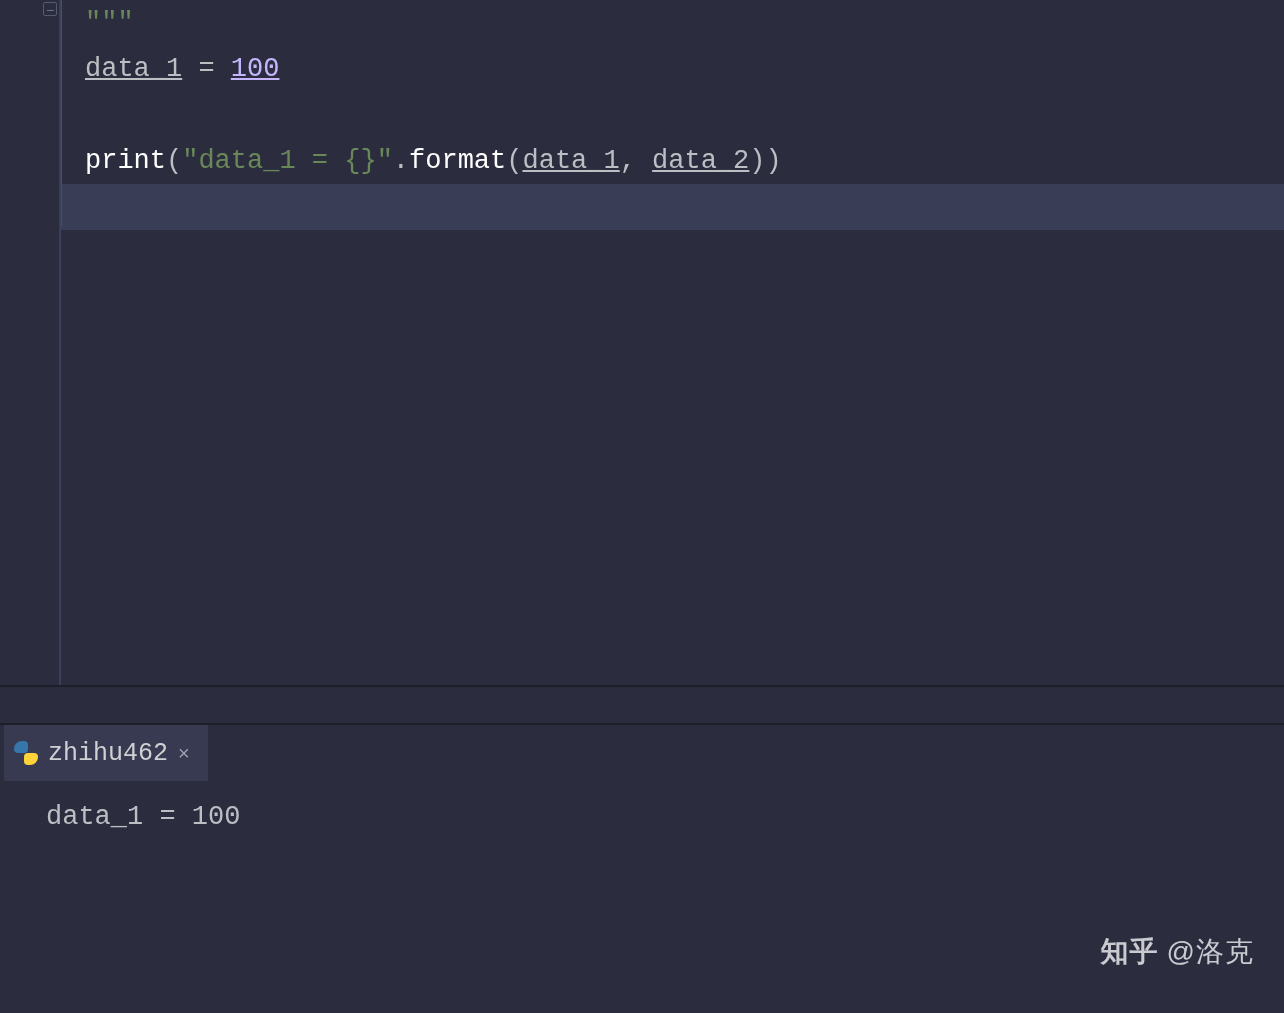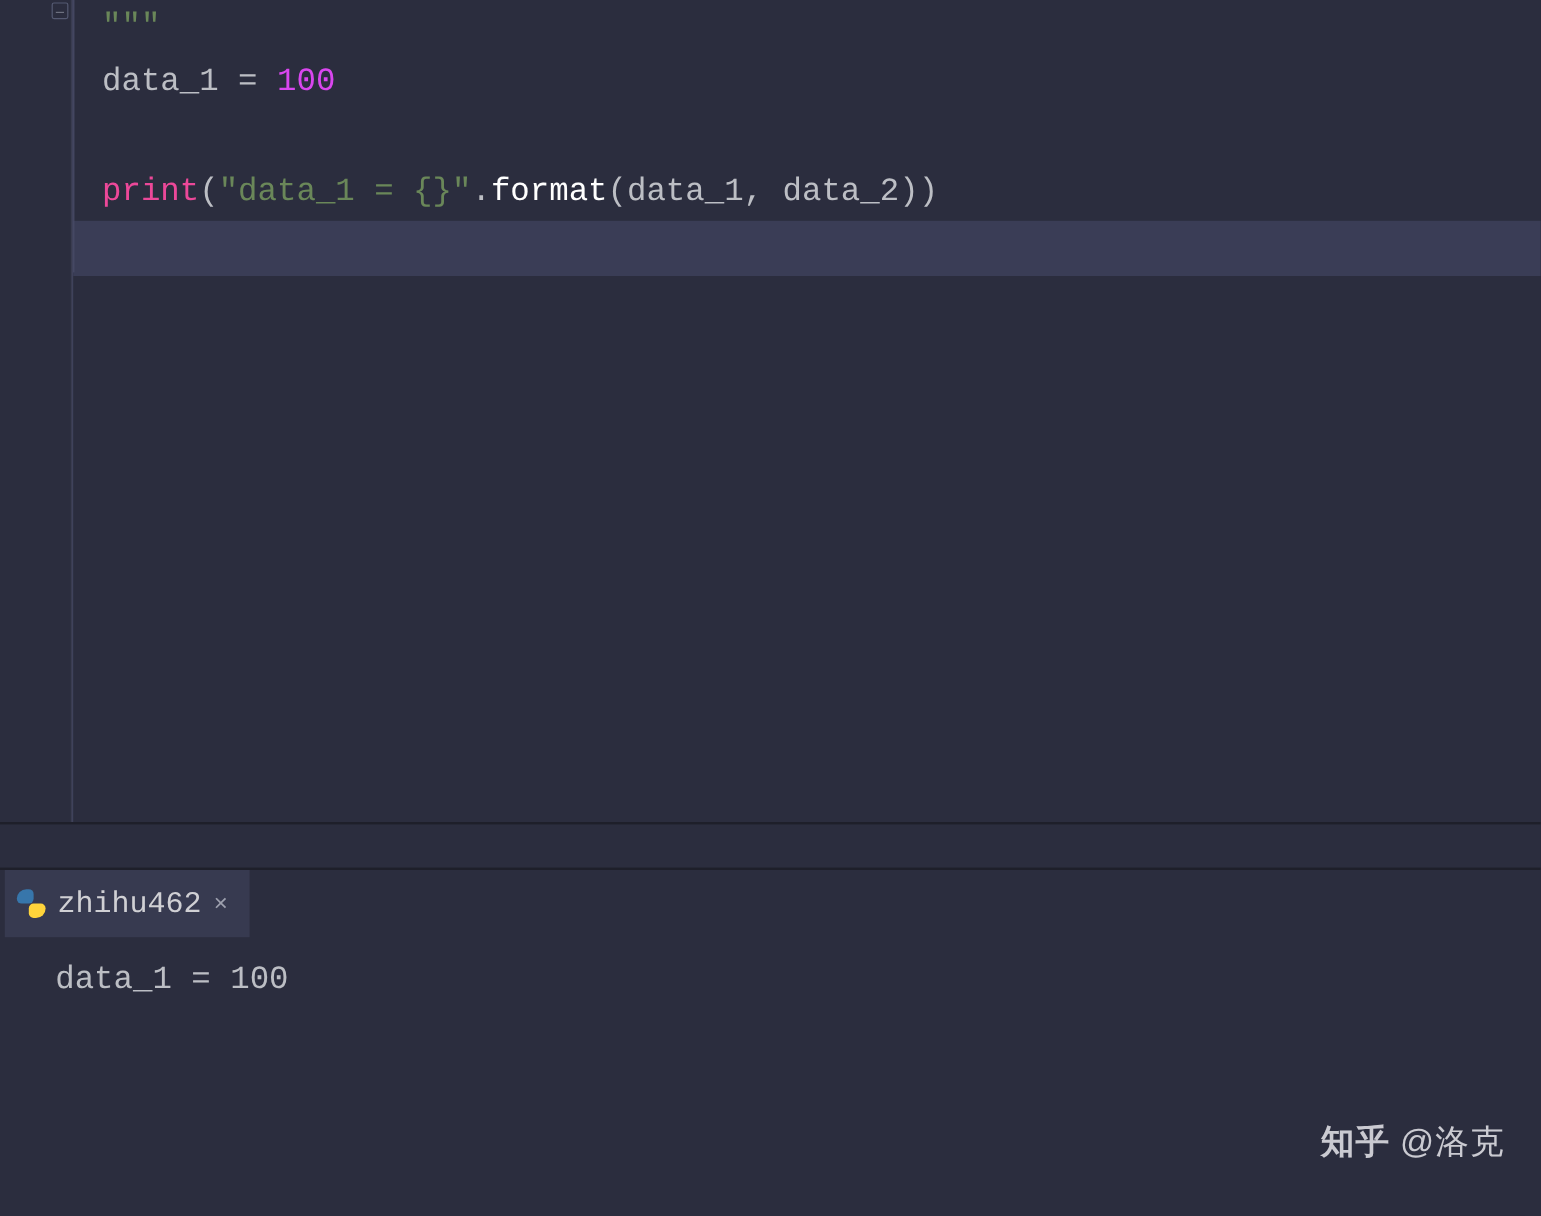--- a/index.html
+++ b/index.html
@@ -51,24 +51,24 @@
     height: 227px;
     background: #4a4d68;
   }
   .code-line {
     height: 46px;
     line-height: 46px;
     font-size: 27px;
     white-space: pre;
   }
   .docstring-tick { color: #6a8759; }
-  .var  { color: #bcbec4; }
+  .var  { color: #bcbec4; text-decoration: underline; }
   .op   { color: #bcbec4; }
-  .num  { color: #d946ef; }
-  .builtin { color: #ec4899; }
+  .num  { color: #c4b5fd; text-decoration: underline; }
+  .builtin { color: #ffffff; }
   .fn   { color: #ffffff; } 
   .str  { color: #6a8759; }
   .paren { color: #bcbec4; }
   .highlighted-line {
     background: #3a3d56;
     margin-left: -24px;
     padding-left: 24px;
   }
   .sep-bar {
     height: 40px;

